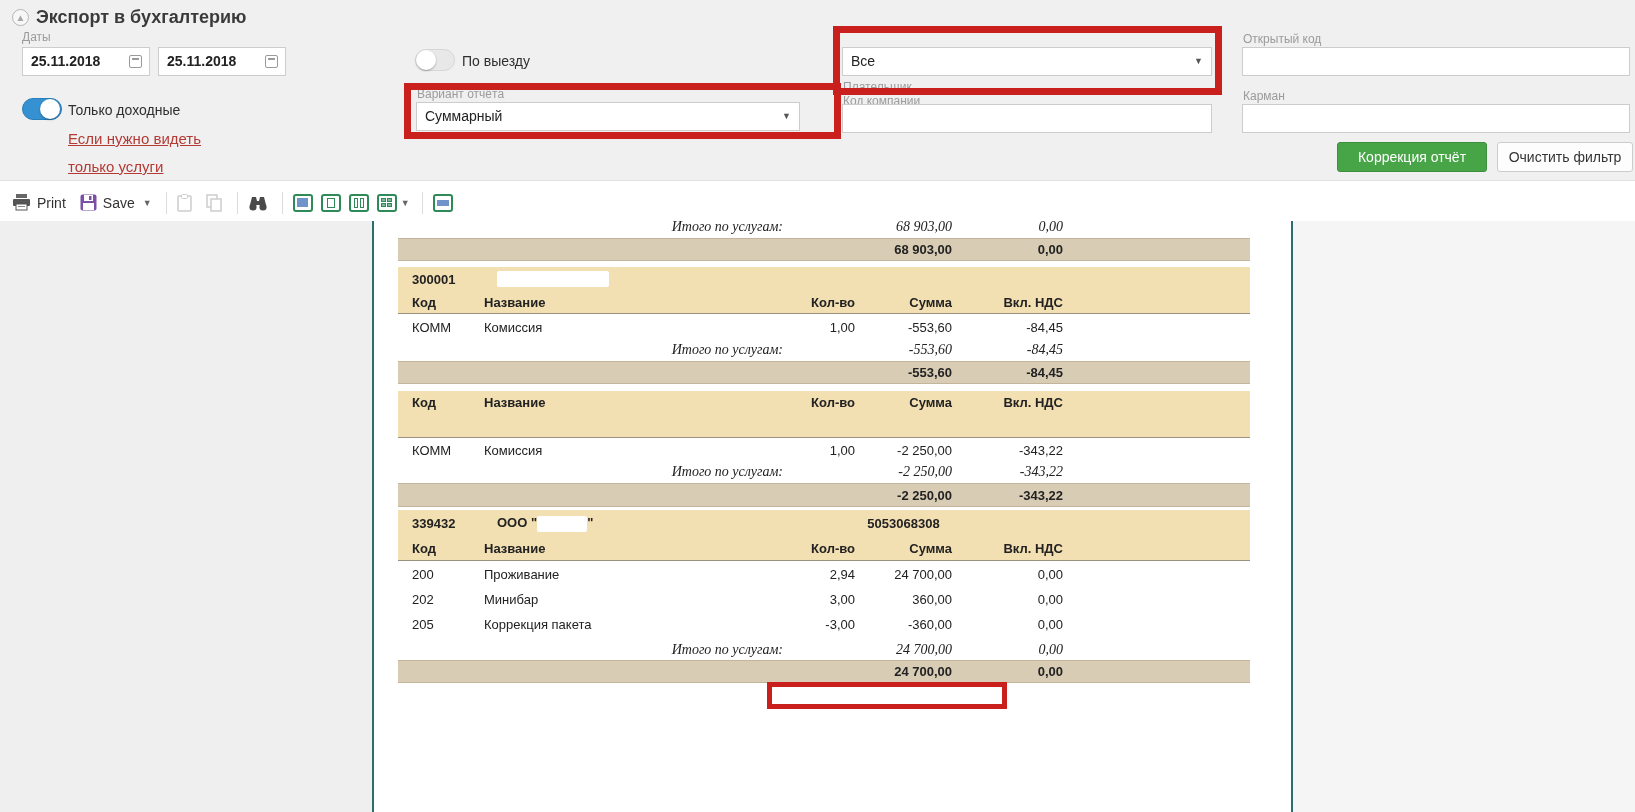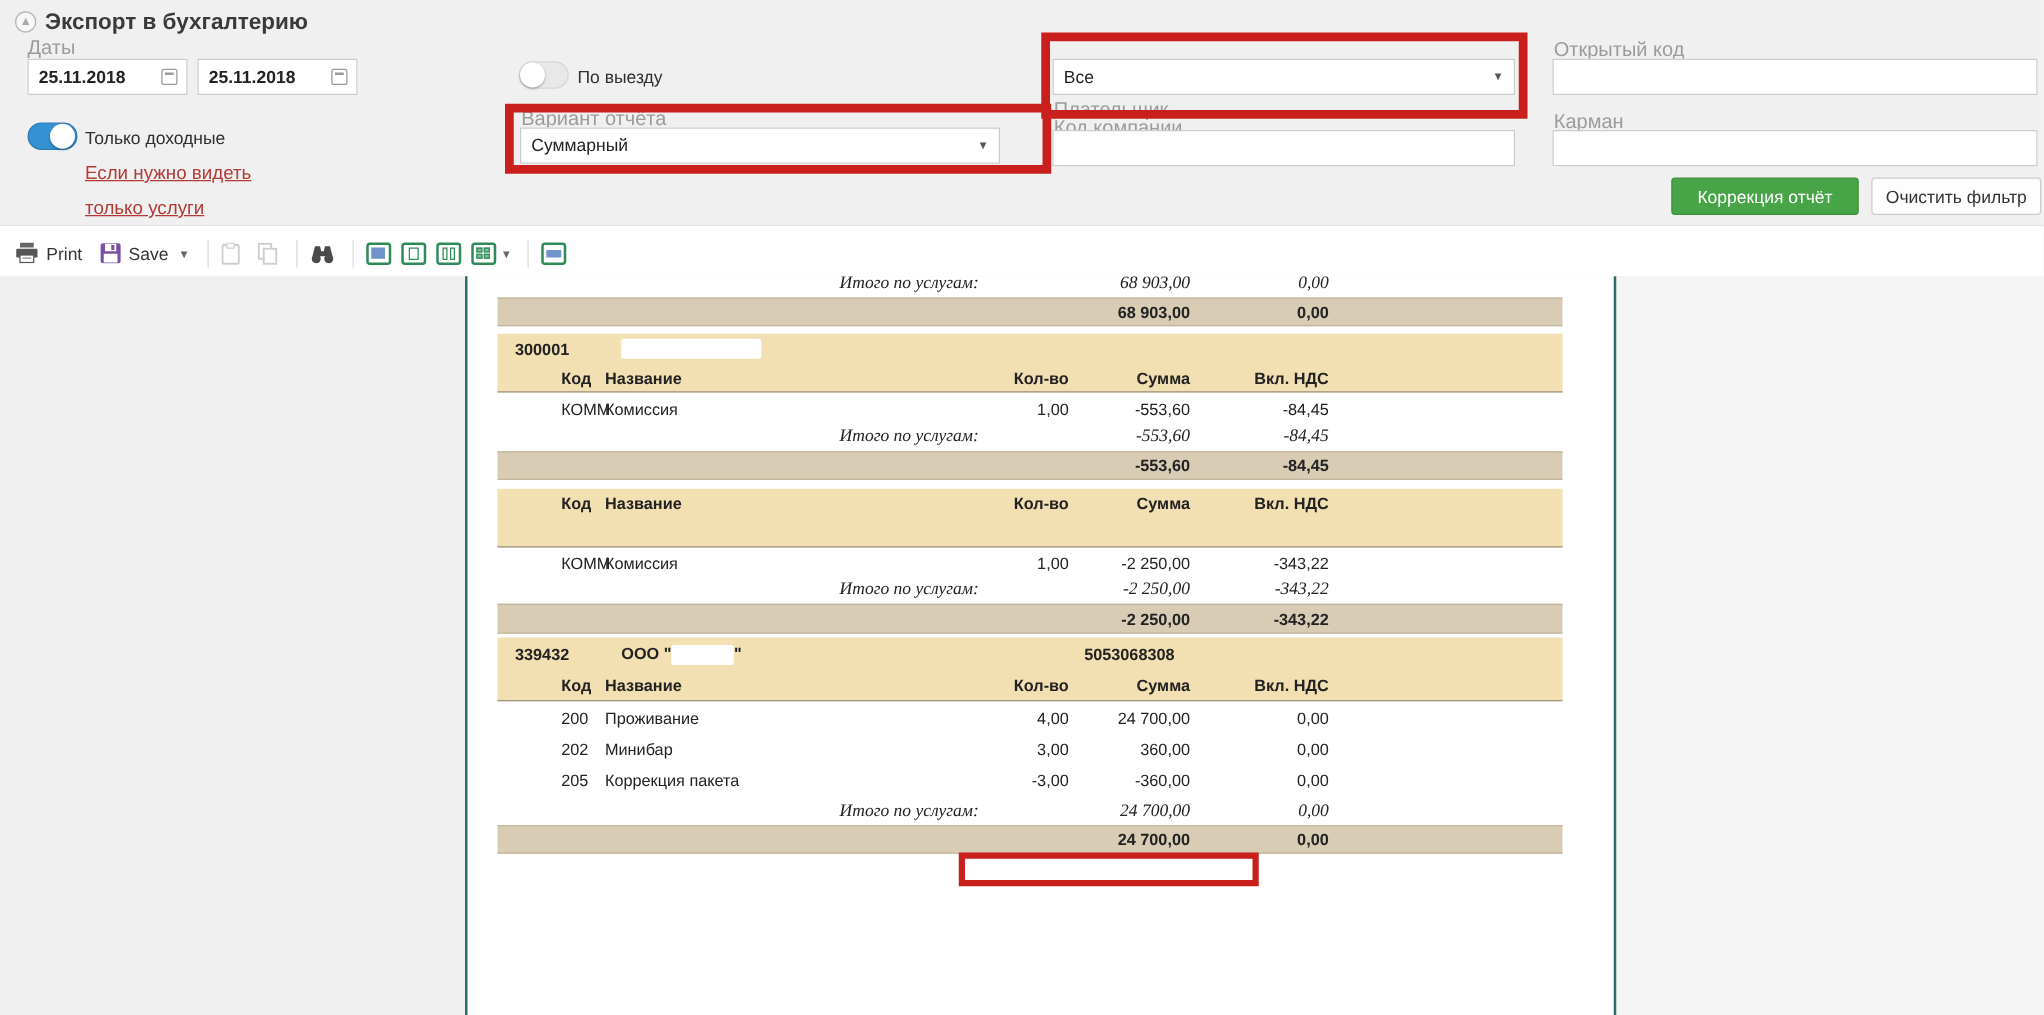--- a/index.html
+++ b/index.html
@@ -7,21 +7,21 @@
   .screen {
     position:relative; width:1635px; height:812px; overflow:hidden;
     background:#fff; font-family:"Liberation Sans", sans-serif; color:#333;
   }
   
   .filter-panel { position:absolute; left:0; top:0; width:1635px; height:181px;
     background:#f0f0f0; border-bottom:1px solid #e2e2e2; }
   .page-title { position:absolute; left:36px; top:7px; font-size:18px; font-weight:bold; color:#3a3a3a; }
   .collapse-ic { position:absolute; left:12px; top:9px; width:17px; height:17px; border:1px solid #b5b5b5;
     border-radius:50%; color:#a8a8a8; font-size:10px; line-height:15px; text-align:center; background:#f7f7f7; }
-  .f-label { position:absolute; font-size:16px; color:#9b9b9b; }
+  .f-label { position:absolute; font-size:12px; color:#9b9b9b; }
   .f-input { position:absolute; height:29px; background:#fff; border:1px solid #ccc;
     font-size:14px; color:#222; line-height:27px; padding:0 8px; }
   .f-input .val { font-weight:600; }
   .cal-ic { position:absolute; right:7px; top:7px; width:13px; height:13px; border:1px solid #9a9a9a;
     border-radius:2px; }
   .cal-ic:before { content:""; position:absolute; left:2px; right:2px; top:2px; height:2px; background:#9a9a9a; }
   .select { cursor:pointer; }
   .caret { position:absolute; right:8px; top:0; line-height:27px; font-size:9px; color:#555; }
   .toggle { position:absolute; width:40px; height:22px; border-radius:11px; }
   .toggle .knob { position:absolute; top:1px; width:20px; height:20px; border-radius:50%; background:#fff;
@@ -55,21 +55,21 @@
   
   .viewer { position:absolute; left:0; top:221px; width:1635px; height:591px; background:#efefef; }
   .page { position:absolute; left:372px; top:0; width:921px; height:591px; background:#fff;
     border-left:2px solid #2c6e6e; border-right:2px solid #2c6e6e; overflow:hidden; }
   .right-gray { position:absolute; left:1293px; top:0; width:342px; height:591px; background:#f5f5f5; }
   .grid6 { position:absolute; left:24px; width:852px; display:grid;
     grid-template-columns:86px 230px 141px 97px 111px 1fr; align-items:center;
     font-size:13px; color:#222; }
   .cell-r { text-align:right; }
   .span3 { grid-column:1 / 4; }
-  .pad-l { padding-left:14px;margin-left:37px; }
+  .pad-l { padding-left:14px; }
   .band { background:#d8ccb4; border-top:1px solid #c2b59b; border-bottom:1px solid #c2b59b; font-weight:bold; }
   .section { position:absolute; left:24px; width:852px; background:#f2dfb2; border-bottom:1px solid #9a9181; }
   .sec-grid { display:grid; grid-template-columns:86px 230px 141px 97px 111px 1fr; align-items:center;
     font-size:13px; color:#222; }
   .sec-id { font-weight:bold; padding-left:14px; }
   .sec-name { font-weight:bold; grid-column:2 / 4; }
   .sec-acct { font-weight:bold; text-align:center; }
   .hdr { font-weight:bold; }
   .censor { display:inline-block; background:#fff; height:16px; vertical-align:middle; border-radius:2px; }
   .sub-label { font-family:"Liberation Serif", serif; font-style:italic; font-size:14px;
@@ -291,21 +291,21 @@
           <div class="pad-l">Код</div>
           <div>Название</div>
           <div class="cell-r">Кол-во</div>
           <div class="cell-r">Сумма</div>
           <div class="cell-r">Вкл. НДС</div>
         </div>
       </div>
       <div class="grid6" style="top:341px; height:25px;">
         <div class="pad-l">200</div>
         <div>Проживание</div>
-        <div class="cell-r">4,00</div>
+        <div class="cell-r">2,94</div>
         <div class="cell-r">24 700,00</div>
         <div class="cell-r">0,00</div>
       </div>
       <div class="grid6" style="top:366px; height:25px;">
         <div class="pad-l">202</div>
         <div>Минибар</div>
         <div class="cell-r">3,00</div>
         <div class="cell-r">360,00</div>
         <div class="cell-r">0,00</div>
       </div>

